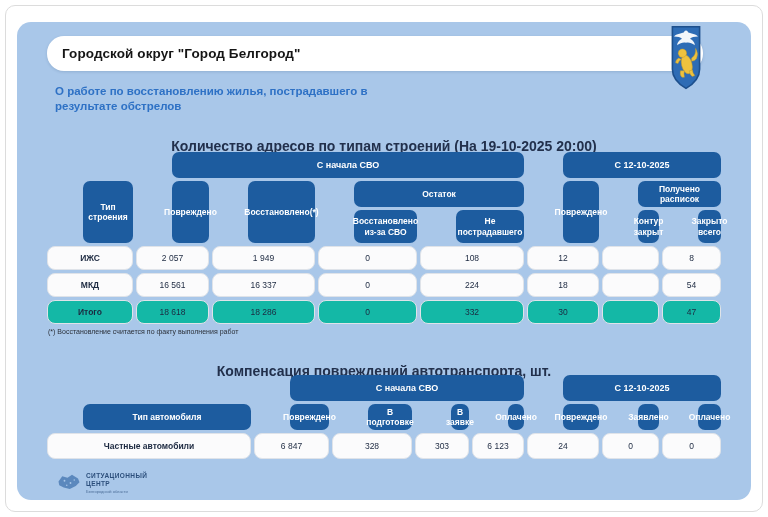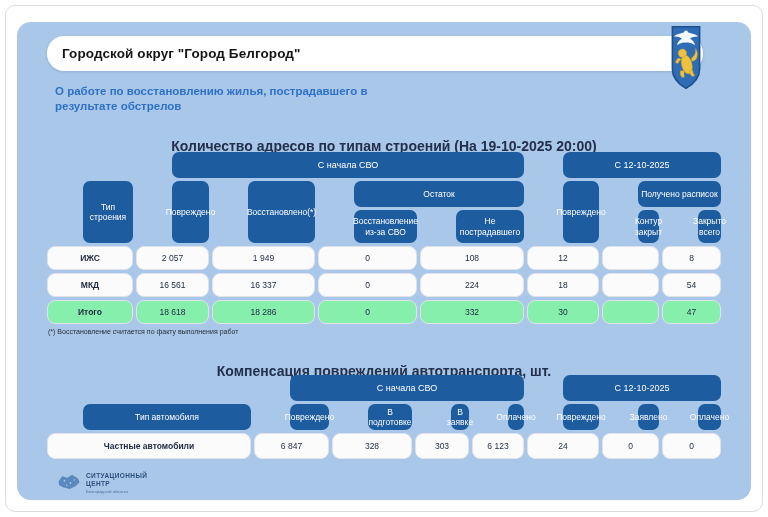--- a/index.html
+++ b/index.html
@@ -18,27 +18,27 @@
   .coat { position:absolute; left:653px; top:2px; width:32px; height:68px; }
   .subtitle { position:absolute; left:38px; top:62px; width:400px;
               font-size:11.5px; font-weight:bold; color:#2e71c5; line-height:15px; }
 
   
   .tbl-title { position:absolute; left:30px; width:674px; text-align:center;
                font-size:14px; font-weight:bold; color:#22304c; }
   .grid { position:absolute; left:30px; display:grid; gap:3px; }
   .h { background:#1d5c9f; color:#ffffff; border-radius:7px; display:flex;
        align-items:center; justify-content:center; text-align:center;
-       font-size:8.5px; font-weight:normal; line-height:1.2; padding:1px 2px;margin-left:36px; }
+       font-size:8.5px; font-weight:bold; line-height:1.2; padding:1px 2px;margin-left:36px; }
   .h.grp { font-size:9px; }
   .d { background:#fbfbfc; border:1px solid #dfe3e9; border-radius:8px; display:flex;
        align-items:center; justify-content:center; font-size:8.5px; color:#1c2940;
        text-align:center; }
   .d.lbl { font-weight:bold; }
-  .d.tot { background:#86efac; }
+  .d.tot { background:#14b8a6; }
   .t1 { top:130px;
         grid-template-columns:86px 73px 103px 99px 104px 72px 57px 59px;
         grid-template-rows:26px 26px 33px 24px 24px 24px; }
   .t2 { top:353px;
         grid-template-columns:204px 75px 80px 54px 52px 72px 57px 59px;
         grid-template-rows:26px 26px 26px; }
   .footnote { position:absolute; left:31px; top:306px; font-size:7px; color:#2a2f38; }
 
   
   .footer { position:absolute; left:40px; top:450px; display:flex; align-items:center; gap:5px; }
@@ -80,21 +80,21 @@
   <div class="tbl-title" style="top:116px">Количество адресов по типам строений (На 19-10-2025 20:00)</div>
 
   <div class="grid t1">
     <div class="h grp" style="grid-area:1/2/2/6">С начала СВО</div>
     <div class="h grp" style="grid-area:1/6/2/9">С 12-10-2025</div>
 
     <div class="h" style="grid-area:2/1/4/2">Тип строения</div>
     <div class="h" style="grid-area:2/2/4/3">Повреждено</div>
     <div class="h" style="grid-area:2/3/4/4">Восстановлено(*)</div>
     <div class="h" style="grid-area:2/4/3/6">Остаток</div>
-    <div class="h" style="grid-area:3/4/4/5">Восстановление из-за СВО</div>
+    <div class="h" style="grid-area:3/4/4/5">Восстановлено из-за СВО</div>
     <div class="h" style="grid-area:3/5/4/6">Не пострадавшего</div>
     <div class="h" style="grid-area:2/6/4/7">Повреждено</div>
     <div class="h" style="grid-area:2/7/3/9">Получено расписок</div>
     <div class="h" style="grid-area:3/7/4/8">Контур закрыт</div>
     <div class="h" style="grid-area:3/8/4/9">Закрыто всего</div>
 
     <div class="d lbl" style="grid-area:4/1">ИЖС</div>
     <div class="d" style="grid-area:4/2">2 057</div>
     <div class="d" style="grid-area:4/3">1 949</div>
     <div class="d" style="grid-area:4/4">0</div>

